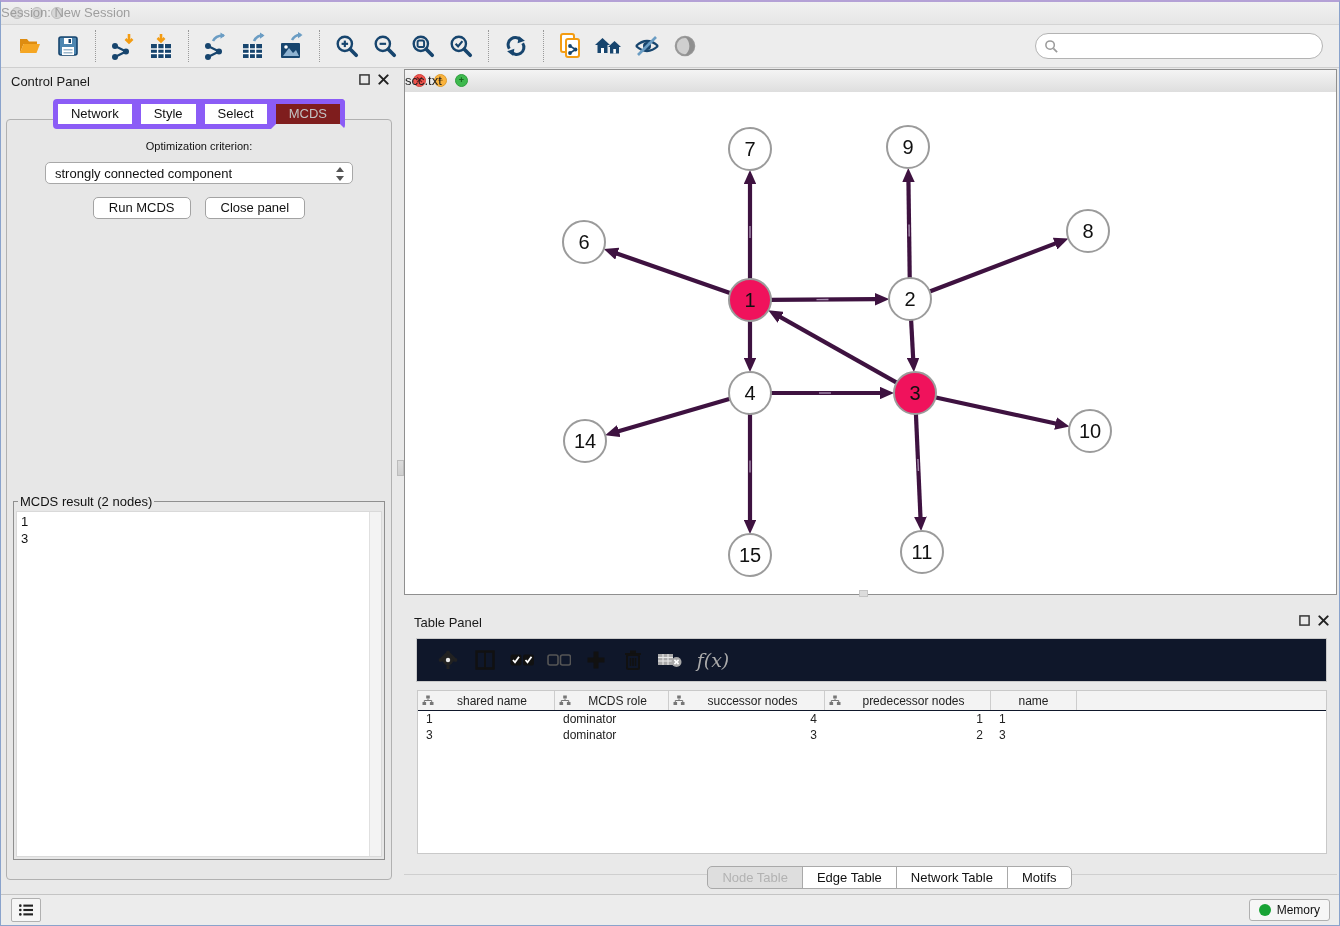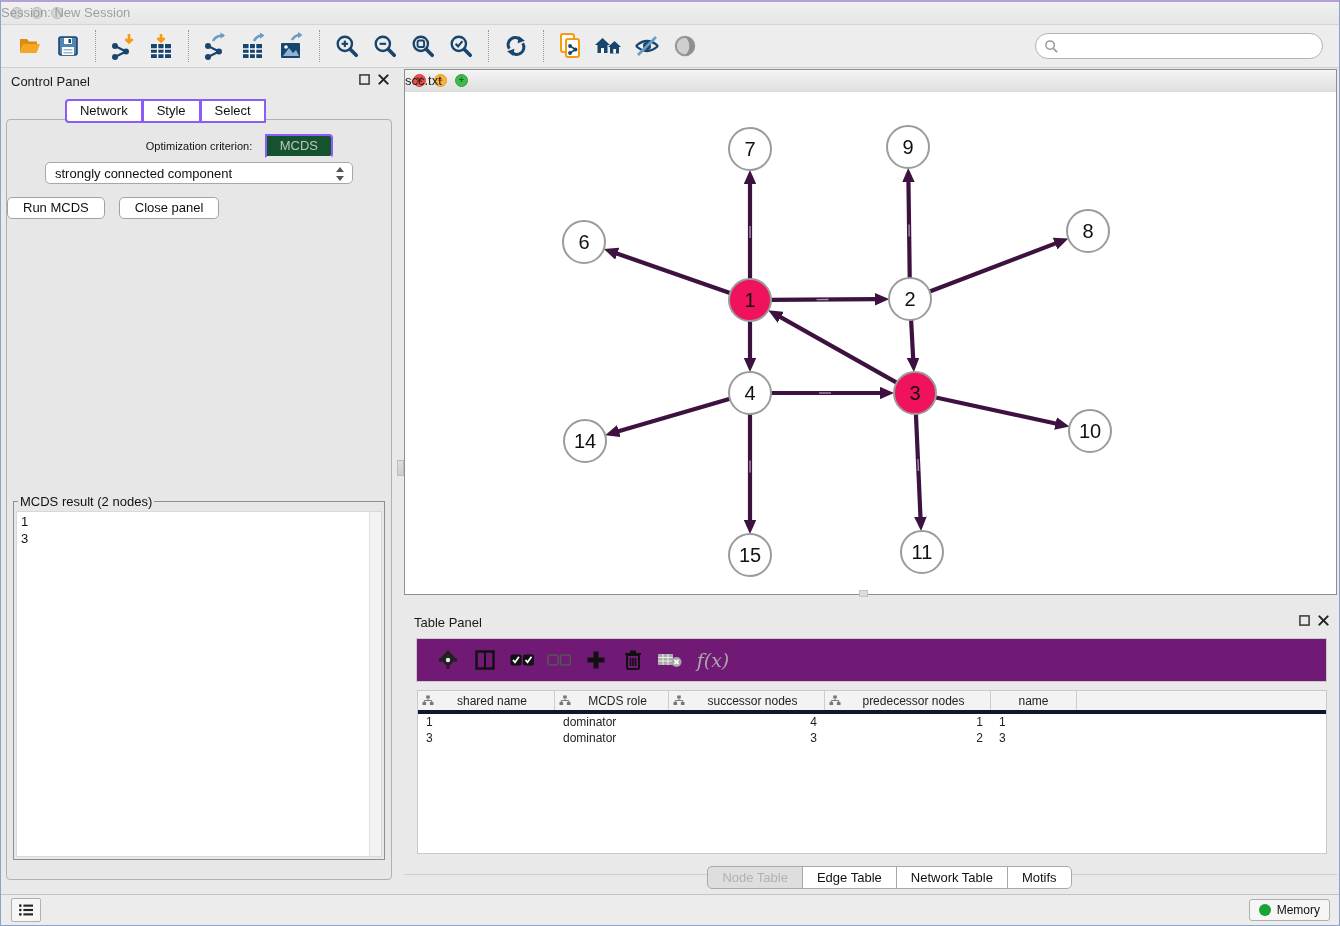--- a/index.html
+++ b/index.html
@@ -22,33 +22,33 @@
   .sep{width:0;height:32px;border-left:1px dotted #9a9a9a;margin:0 8px;}
   .searchbox{margin-left:auto;margin-right:6px;width:288px;height:26px;background:#fff;
     border:1px solid #b3b3b3;border-radius:13px;display:flex;align-items:center;padding:0 8px;box-sizing:border-box;}
   .searchbox input{border:none;outline:none;flex:1;font-size:13px;background:transparent;font-family:"Liberation Sans",sans-serif;}
   
   .control-panel{position:absolute;left:0;top:67px;width:396px;height:813px;}
   .panel-header{position:relative;height:26px;}
   .panel-title{position:absolute;left:10px;top:5px;font-size:13px;color:#1a1a1a;}
   .panel-icons{position:absolute;right:8px;top:5px;display:flex;gap:8px;align-items:center;}
   .cp-tabs{position:absolute;top:30px;left:0;right:0;display:flex;justify-content:center;z-index:2;}
-  .cp-tab{height:20px;line-height:20px;padding:0 13px;background:#fff;border:2px solid #8b5cf6;
+  .cp-tab{height:20px;line-height:20px;padding:0 13px;background:#fff;border:5px solid #8b5cf6;
     margin-left:-1px;font-size:13px;color:#111;cursor:pointer;}
   .cp-tab:first-child{border-radius:4px 0 0 4px;margin-left:0;}
   .cp-tab:last-child{border-radius:0 4px 4px 0;}
-  .cp-tab.active{background:#14532d;color:#c2c2c2;border-bottom-color:#e7e7e7;margin-top:35px;}
+  .cp-tab.active{background:#7f1d1d;color:#c2c2c2;border-bottom-color:#e7e7e7;}
   .cp-box{position:absolute;left:5px;right:5px;top:50px;bottom:2px;border:1px solid #b1b1b1;
     border-radius:4px;background:#e7e7e7;}
   .opt-label{margin-top:20px;text-align:center;font-size:11px;color:#111;}
   .dropdown{position:relative;margin:10px auto 0 auto;width:308px;height:22px;background:#fff;
     border:1px solid #a8a8a8;border-radius:5px;font-size:13px;line-height:22px;padding-left:9px;
     box-sizing:border-box;cursor:pointer;color:#111;}
   .dd-arrows{position:absolute;right:7px;top:3px;}
-  .btn-row{display:flex;justify-content:flex-start;gap:14px;margin-top:13px;}
+  .btn-row{display:flex;justify-content:center;gap:14px;margin-top:13px;}
   .btn{height:22px;line-height:20px;padding:0 15px;background:#fff;border:1px solid #a3a3a3;
     border-radius:5px;font-size:13px;color:#111;cursor:pointer;font-family:"Liberation Sans",sans-serif;}
   .result-fieldset{position:absolute;left:12px;right:12px;top:425px;height:360px;
     border:1px solid #8f8f8f;margin:0;padding:2px;background:#e7e7e7;}
   .result-fieldset legend{font-size:13px;color:#111;padding:0 2px;margin-left:2px;}
   .result-inner{position:relative;width:100%;height:100%;background:#fff;box-sizing:border-box;border:1px solid #d9d9d9;}
   .result-text{position:absolute;left:4px;top:1px;right:14px;bottom:0;font-size:13px;color:#111;
     white-space:pre;line-height:17px;}
   .result-scroll{position:absolute;right:0;top:0;bottom:0;width:11px;background:#f3f3f3;border-left:1px solid #e0e0e0;}
   
@@ -66,25 +66,25 @@
   .nw-light.green span{color:#17641f;}
   .nw-title{position:absolute;left:0;right:0;top:3px;font-size:13px;color:#222;}
   .nw-canvas{position:absolute;left:0;top:22px;right:0;bottom:0;background:#fff;}
   .splitter-grip{position:absolute;left:396px;top:458px;width:7px;height:16px;
     background:linear-gradient(#dcdcdc,#cfcfcf);border:1px solid #bcbcbc;box-sizing:border-box;}
   .hgrip{position:absolute;left:858px;top:588px;width:9px;height:7px;background:#dcdcdc;border:1px solid #c5c5c5;box-sizing:border-box;}
   
   .table-panel{position:absolute;left:403px;top:595px;width:933px;height:265px;background:#e9e9e9;
     border-bottom:1px solid #cfcfcf;box-sizing:border-box;margin-top:13px;}
   .tp-toolbar{position:absolute;left:12px;right:10px;top:28px;height:44px;border:1px solid #c9c9c9;
-    background:#701a75;display:flex;align-items:center;padding:0 12px;gap:0;box-sizing:border-box;}
+    background:#0f172a;display:flex;align-items:center;padding:0 12px;gap:0;box-sizing:border-box;}
   .tp-btn{width:37px;height:36px;display:flex;align-items:center;justify-content:center;cursor:pointer;}
   .fx{font-family:"DejaVu Serif",serif;font-style:italic;font-size:19px;color:#ababab;}
   .tp-tablewrap{position:absolute;left:13px;right:10px;top:80px;bottom:20px;background:#fff;border:1px solid #c9c9c9;box-sizing:border-box;overflow:hidden;}
-  .thead{display:flex;background:#f3f3f3;border-bottom:4px solid #0f172a;height:19px;}
+  .thead{display:flex;background:#f3f3f3;border-bottom:1px solid #0f172a;height:19px;}
   .th{display:flex;align-items:center;border-right:1px solid #cdcdcd;font-size:12px;color:#222;box-sizing:border-box;padding:0 4px;}
   .th .th-label{flex:1;text-align:center;}
   .trow{display:flex;height:16px;}
   .td{font-size:12px;color:#222;box-sizing:border-box;padding:0 8px;line-height:16px;overflow:hidden;}
   
   .bottom-tabs{position:absolute;left:403px;top:862px;width:933px;height:26px;display:flex;
     justify-content:center;align-items:center;}
   .bt-tab{height:21px;line-height:21px;padding:0 14px;background:#fff;border:1px solid #a9a9a9;
     margin-left:-1px;font-size:13px;color:#111;cursor:pointer;}
   .bt-tab:first-child{border-radius:5px 0 0 5px;margin-left:0;}

